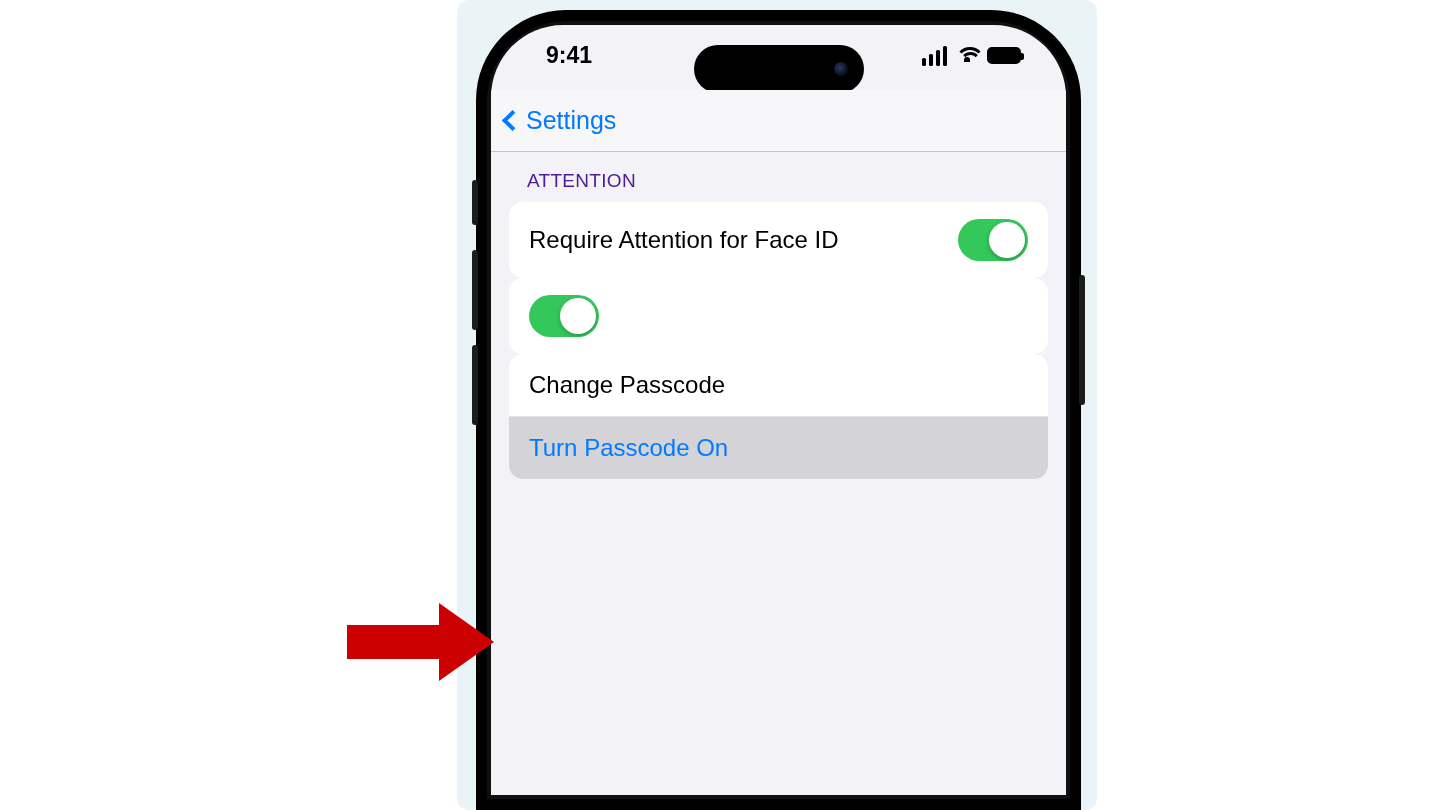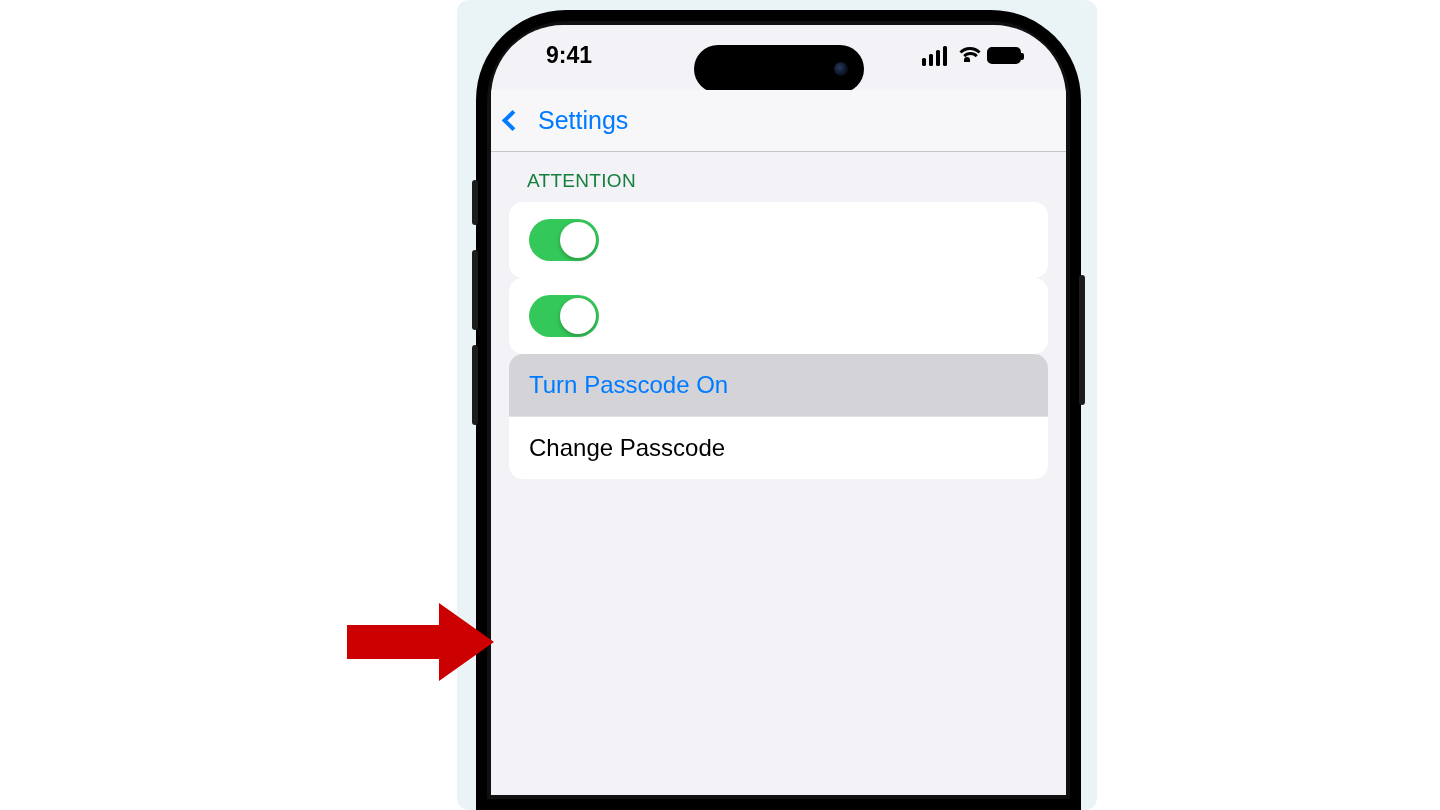--- a/index.html
+++ b/index.html
@@ -109,21 +109,21 @@
 
   
   .nav-bar {
     height:62px;
     border-bottom:1px solid #c7c7cb;
     display:flex; align-items:center;
     position:relative;
     background:#f7f7f9;
   }
   .back-btn {
-    display:flex; align-items:center; gap:14px;
+    display:flex; align-items:center; gap:2px;
     color:#007aff; font-size:25px;
     padding-left:14px;
     cursor:pointer;
   }
   .chevron-left {
     width:15px; height:15px;
     border-left:4px solid #007aff;
     border-bottom:4px solid #007aff;
     transform: rotate(45deg);
     margin-right:4px;
@@ -131,21 +131,21 @@
   .nav-title {
     position:absolute; left:0; right:0; text-align:center;
     font-size:24px; font-weight:600; color:#000;
     pointer-events:none;
   }
 
   .content { padding: 0 0 0 0; }
 
   .section-header {
     padding: 18px 36px 10px 36px;
-    color:#15803d; font-size:19px; letter-spacing:0.3px;
+    color:#4c1d95; font-size:19px; letter-spacing:0.3px;
   }
   .cell-group {
     margin: 0 18px;
     background:#fff;
     border-radius:14px;
     overflow:hidden;
   }
   .cell {
     display:flex; align-items:center; justify-content:space-between;
     padding: 17px 20px;
@@ -226,40 +226,41 @@
           <span class="chevron-left"></span>
           <span>Settings</span>
         </div>
       </div>
 
       <div class="content">
         <div class="section-header">ATTENTION</div>
 
         <div class="cell-group">
           <div class="cell">
+            <span>Require Attention for Face ID</span>
             <div class="switch">
               <div class="knob"></div>
             </div>
           </div>
         </div>
 
         <div class="cell-group">
           <div class="cell">
             <div class="switch">
               <div class="knob"></div>
             </div>
           </div>
         </div>
 
         <div class="cell-group">
+          <div class="cell">
+            <span>Change Passcode</span>
+          </div>
           <div class="cell highlight link-text">
             <span>Turn Passcode On</span>
-          </div>
-          <div class="cell">
-            <span>Change Passcode</span>
           </div>
         </div>
 
       </div>
     </div>
   </div>
 </div>
 
 <div class="arrow-annot">
   <div class="shaft"></div>

